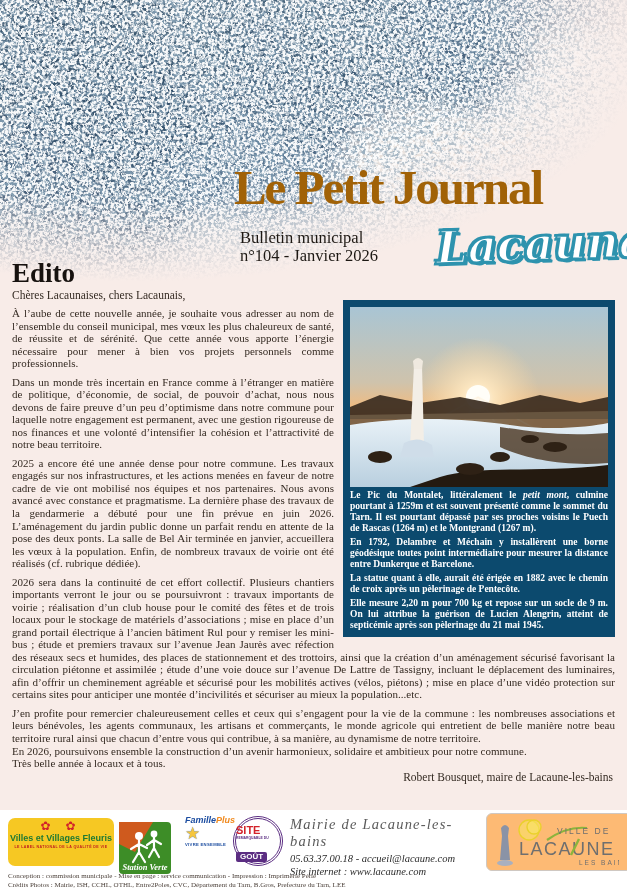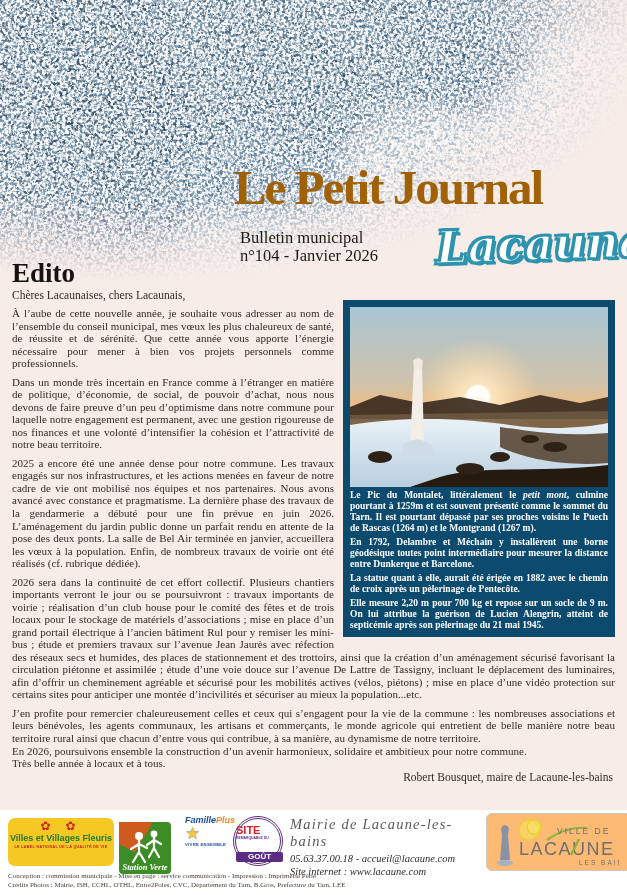--- a/index.html
+++ b/index.html
@@ -53,21 +53,21 @@
   .logo-famille{left:177px;top:6px;width:50px;height:52px;background:#fff;text-align:left;margin-left:8px;}
   .famille-name{font-family:"Liberation Sans",sans-serif;font-style:italic;font-weight:bold;font-size:9px;line-height:1;}
   .famille-name .f1{color:#1c4da0;} .famille-name .f2{color:#f08a1e;}
   .famille-star{font-size:17px;line-height:17px;color:#f5c63f;text-shadow:0 0 1px #1c4da0;}
   .famille-tag{font-family:"Liberation Sans",sans-serif;font-size:4.2px;color:#1c4da0;font-weight:bold;letter-spacing:.3px;}
   .logo-gout{left:233px;top:6px;width:50px;height:50px;border:3px double #5b2d82;border-radius:50%;
     background:#fff;text-align:left;box-sizing:border-box;padding-top:6px;}
   .gout-site{font-family:"Liberation Sans",sans-serif;font-weight:bold;font-size:11px;color:#d2232a;line-height:1;}
   .gout-mid{font-family:"Liberation Sans",sans-serif;font-size:3.4px;color:#5b2d82;line-height:1.2;font-weight:bold;}
   .gout-gout{display:inline-block;margin-top:12px;background:#5b2d82;color:#fff;font-family:"Liberation Sans",sans-serif;
-    font-weight:bold;font-size:8px;line-height:1;padding:1px 12px;border-radius:2px;}
+    font-weight:bold;font-size:8px;line-height:1;padding:1px 4px;border-radius:2px;}
   .mairie{position:absolute;left:290px;top:6px;width:192px;font-style:italic;}
   .mairie-name{font-size:14.5px;color:#5a5a5a;letter-spacing:1.2px;margin:0 0 3px 0;}
   .mairie-line{font-size:10.5px;color:#2b2b2b;margin:0 0 2px 0;}
   .logo-ville{left:486px;top:3px;width:146px;height:58px;border:1px solid #cfc8c2;border-radius:6px;background:#fdba74;}
   .credits{position:absolute;left:8px;top:62px;font-size:7px;line-height:1.25;color:#4a3f38;}
 </style>
 </head>
 <body>
 
 <div class="page">

